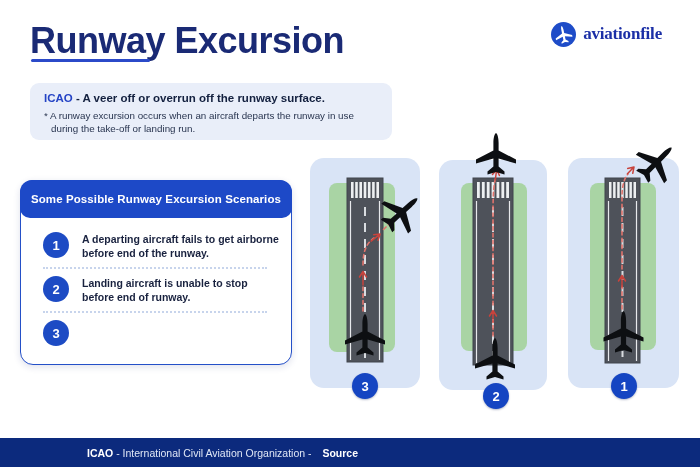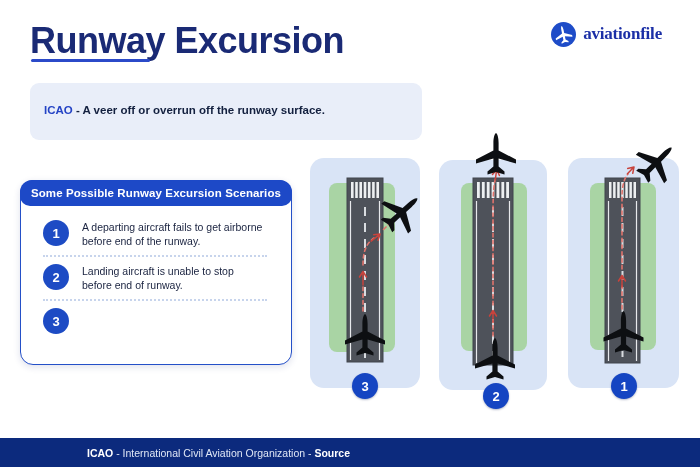--- a/index.html
+++ b/index.html
@@ -19,51 +19,51 @@
     position:absolute;left:31px;top:59px;width:119px;height:3px;
     background:#2b4ac9;border-radius:2px;
   }
   .brand{
     position:absolute;right:38px;top:21px;height:26px;
     display:flex;align-items:center;gap:7px;cursor:pointer;font-family:Liberation Serif, serif;
   }
   .brand-text{font-size:17px;font-weight:600;color:#1b2fa6;letter-spacing:-0.2px;}
   
   .def-box{
-    position:absolute;left:30px;top:83px;width:392px;height:57px;
+    position:absolute;left:30px;top:83px;width:362px;height:57px;
     background:#e9eef9;border-radius:9px;box-sizing:border-box;
-    padding:20px 14px 0 14px;
+    padding:8px 14px 0 14px;
   }
   .def-line{font-size:11.5px;font-weight:700;color:#13203f;line-height:14px;}
   .def-term{color:#2443c5;font-weight:800;}
   .def-note{
     margin-top:5px;font-size:9.8px;color:#28344f;line-height:12.5px;
     white-space:pre-line;padding-left:7px;text-indent:-7px;font-weight:400;
   }
   
   .card{
     position:absolute;left:20px;top:180px;width:272px;height:185px;
     background:#ffffff;border:1.5px solid #2450c8;border-radius:13px;
     box-sizing:border-box;box-shadow:0 2px 7px rgba(25,45,120,0.14);
   }
   .card-header{
-    background:#1d49c7;height:26px;margin:-1px -1px 0 -1px;
+    background:#1d49c7;height:38px;margin:-1px -1px 0 -1px;
     border-radius:12px 12px 10px 10px;
     display:flex;align-items:center;justify-content:center;
     color:#ffffff;font-size:11.5px;font-weight:700;letter-spacing:0.1px;
   }
   .card-body{padding:9px 10px 0 22px;}
   .item{display:flex;align-items:flex-start;gap:13px;padding:4px 0 5px 0;}
   .num-circle{
     flex:0 0 auto;width:26px;height:26px;border-radius:50%;
     background:#1d4bc4;color:#ffffff;font-size:13px;font-weight:700;
     display:flex;align-items:center;justify-content:center;margin-top:1px;
   }
   .item-text{
-    font-size:10.5px;line-height:13.5px;color:#19223f;font-weight:400;
+    font-size:10.5px;line-height:13.5px;color:#19223f;font-weight:700;
     white-space:pre-line;padding-top:2px;
   }
   .dotted-sep{border-bottom:2px dotted #c7d4ec;margin:2px 14px 2px 0;}
   
   .diagram{position:absolute;top:133px;width:130px;height:272px;}
   #diagram-3{left:303px;}
   #diagram-2{left:434px;}
   #diagram-1{left:564px;}
   .badge{
     position:absolute;width:26px;height:26px;border-radius:50%;
@@ -84,21 +84,21 @@
   .rpath{stroke:#e0736c;stroke-width:1.6;fill:none;stroke-dasharray:3.6 3.2;stroke-linecap:round;}
   .arrow{stroke:#c8433c;stroke-width:1.5;fill:none;stroke-linecap:round;stroke-linejoin:round;}
   .plane{fill:#0d0f12;}
   
   .footer{
     position:absolute;left:0;bottom:0;width:700px;height:29px;
     background:#0c2a7d;color:#dfe6f5;font-size:10.5px;
     display:flex;align-items:center;box-sizing:border-box;padding-left:87px;
   }
   .footer b{color:#ffffff;font-weight:700;}
-  .footer .src{cursor:pointer;}
+  .footer .src{cursor:pointer;margin-left:8px;}
 </style>
 </head>
 <body>
 
 <svg width="0" height="0" style="position:absolute" aria-hidden="true">
   <defs>
     <path id="plane-shape" d="M0,-22 C1.6,-21 2.6,-17 2.6,-12 L2.6,-4.5 L20,4.5 L20,8.5 L2.6,3.5 L2.6,11.5 L8.5,16.5 L8.5,19.5 L0,17 L-8.5,19.5 L-8.5,16.5 L-2.6,11.5 L-2.6,3.5 L-20,8.5 L-20,4.5 L-2.6,-4.5 L-2.6,-12 C-2.6,-17 -1.6,-21 0,-22 Z"></path>
   </defs>
 </svg>
 
@@ -110,20 +110,22 @@
     <circle cx="12.5" cy="12.5" r="12.5" fill="#1e4cc8"></circle>
     <use href="#plane-shape" fill="#ffffff" transform="translate(12.5,13) rotate(-12) scale(0.42)"></use>
   </svg>
   <span class="brand-text">aviationfile</span>
 </div>
 
 <div class="def-box">
   <div class="def-line">
     <span class="def-term">ICAO</span><span> - A veer off or overrun off the runway surface.</span>
   </div>
+  <div class="def-note">* A runway excursion occurs when an aircraft departs the runway in use
+during the take-off or landing run.</div>
 </div>
 
 <div class="card">
   <div class="card-header">Some Possible Runway Excursion Scenarios</div>
   <div class="card-body">
     <div class="item">
       <div class="num-circle">1</div>
       <div class="item-text">A departing aircraft fails to get airborne
 before end of the runway.</div>
     </div>

